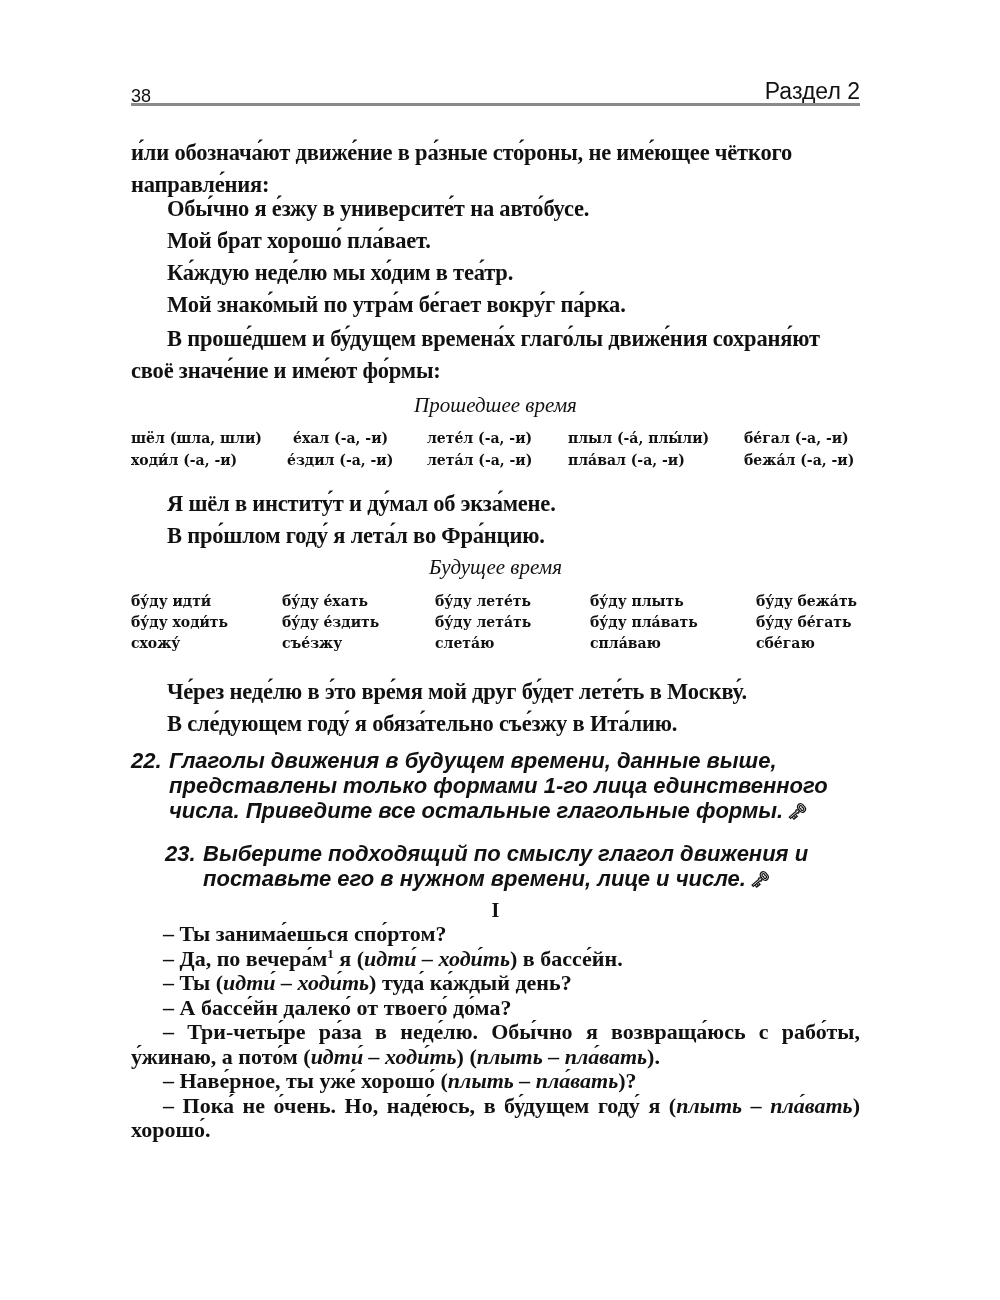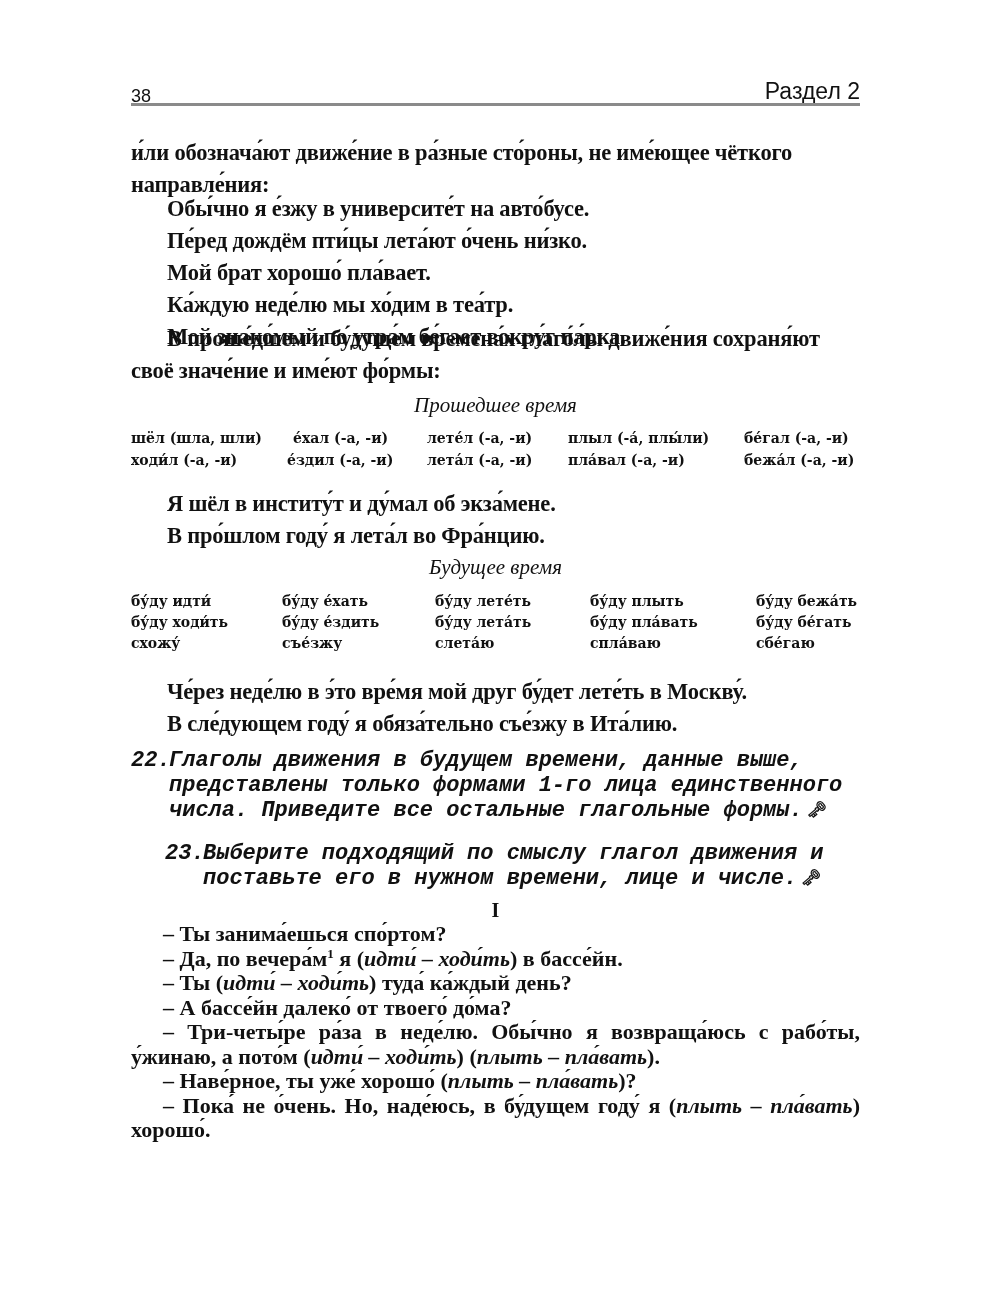--- a/index.html
+++ b/index.html
@@ -14,21 +14,21 @@
     font-size: 22.5px; line-height: 32px; font-weight: bold; letter-spacing: -0.2px; }
   .indent { padding-left: 36px; }
   .ex-line { display: block; white-space: nowrap; }
   .heading-it { position: absolute; left: 0; width: 729px; text-align: center;
     font-family: "Liberation Serif", serif; font-style: italic; font-size: 21px; }
   .forms { position: absolute; left: 0; width: 729px; font-family: "DejaVu Serif", serif;
     font-weight: bold; font-size: 14px; }
   .forms .row { position: relative; height: 22px; }
   .forms .cell { position: absolute; top: 0; white-space: nowrap; }
   .fut .row { height: 21px; }
-  .task { position: absolute; left: 0; width: 729px; font-family: Liberation Mono, monospace;
+  .task { position: absolute; left: 0; width: 729px; font-family: Liberation Sans, sans-serif;
     font-size: 22px; line-height: 25px; font-weight: bold; font-style: italic; }
   .task .tnum { position: absolute; left: 0; top: 0; font-style: italic; }
   .task .tbody { display: block; padding-left: 38px; }
   .key { display: inline-block; font-style: normal; font-size: 16px; margin-left: 4px; vertical-align: 1px; }
   .roman { position: absolute; left: 0; width: 729px; text-align: center;
     font-family: "Liberation Serif", serif; font-weight: bold; font-size: 20px; }
   .dialog { position: absolute; left: 0; width: 729px; font-family: "Liberation Serif", serif;
     font-size: 22px; line-height: 24.5px; font-weight: bold; }
   .dialog .line { display: block; text-indent: 32px; text-align: justify; }
   .dialog i { font-weight: bold; }
@@ -44,21 +44,20 @@
     <span class="sec">Раздел 2</span>
   </div>
   <div class="rule"></div>
 
   <div class="text" style="top:137px;">
     <span>и́ли обознача́ют движе́ние в ра́зные сто́роны, не име́ющее чёткого направле́ния:</span>
   </div>
 
   <div class="text indent" style="top:193px;">
     <span class="ex-line">Обы́чно я е́зжу в университе́т на авто́бусе.</span>
-    <span class="ex-line">Пе́ред дождём пти́цы лета́ют о́чень ни́зко.</span>
     <span class="ex-line">Мой брат хорошо́ пла́вает.</span>
     <span class="ex-line">Ка́ждую неде́лю мы хо́дим в теа́тр.</span>
     <span class="ex-line">Мой знако́мый по утра́м бе́гает вокру́г па́рка.</span>
   </div>
 
   <div class="text" style="top:323px; text-indent:36px;">
     <span>В проше́дшем и бу́дущем времена́х глаго́лы движе́ния сохраня́ют своё значе́ние и име́ют фо́рмы:</span>
   </div>
 
   <div class="heading-it" style="top:393px;">Прошедшее время</div>

